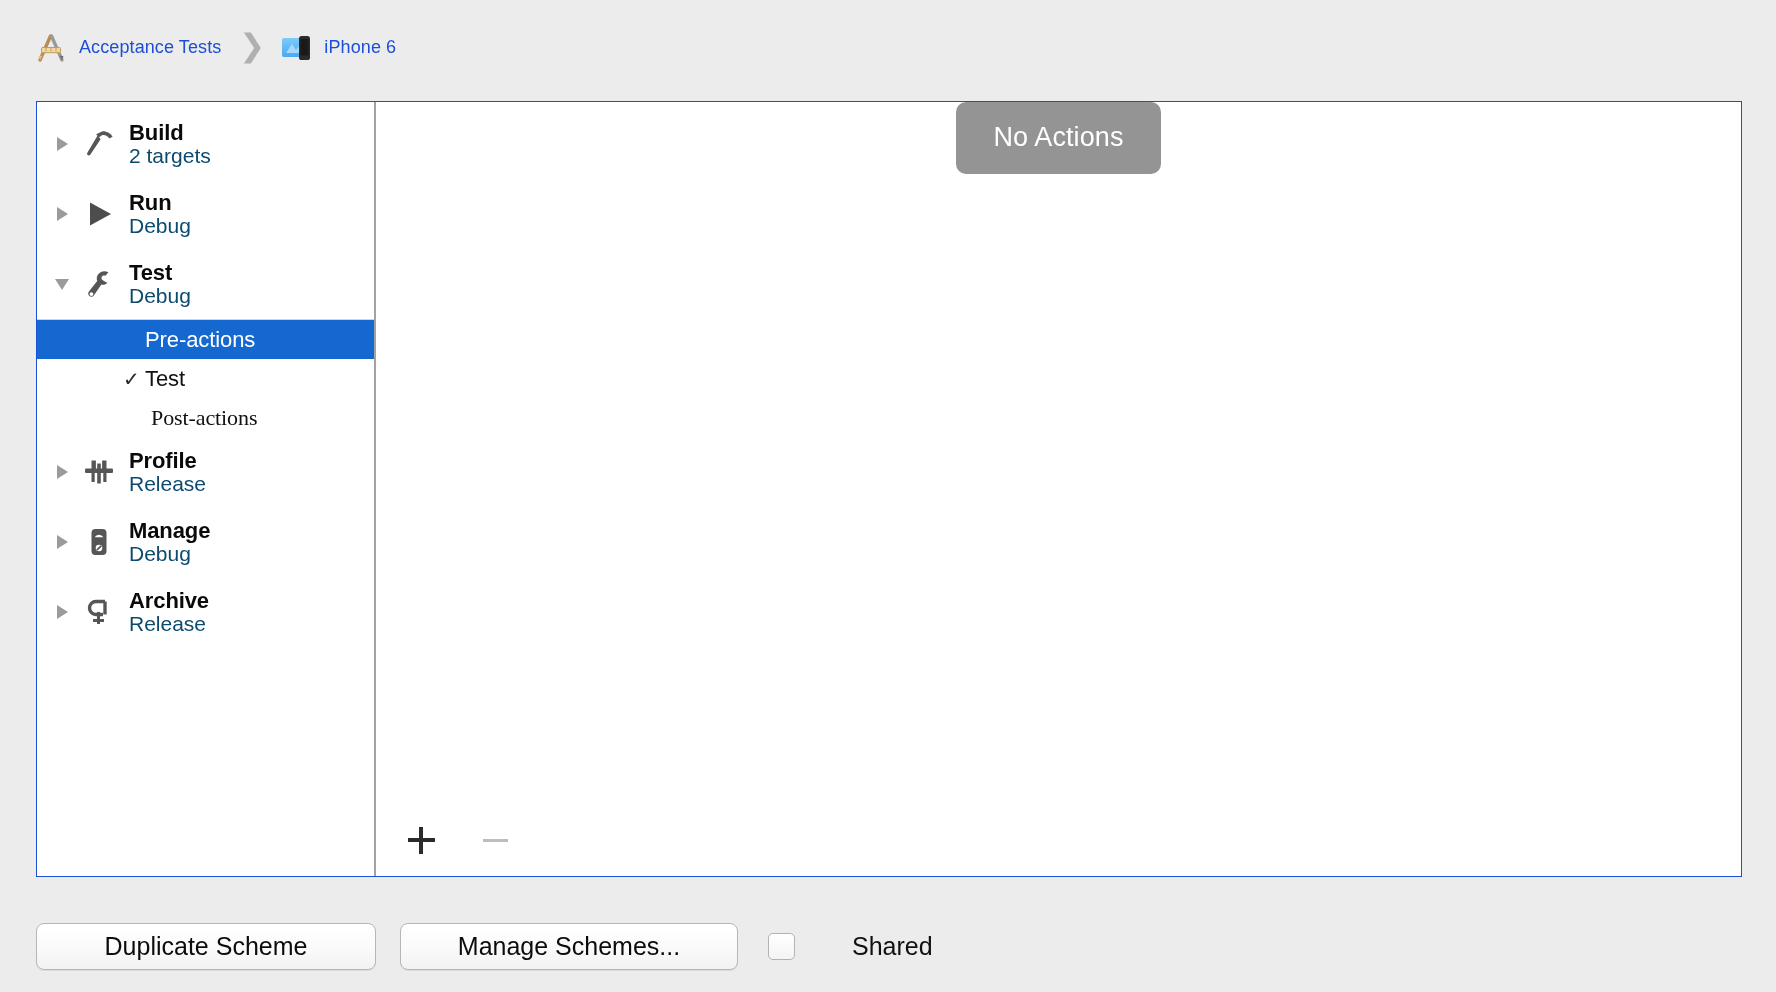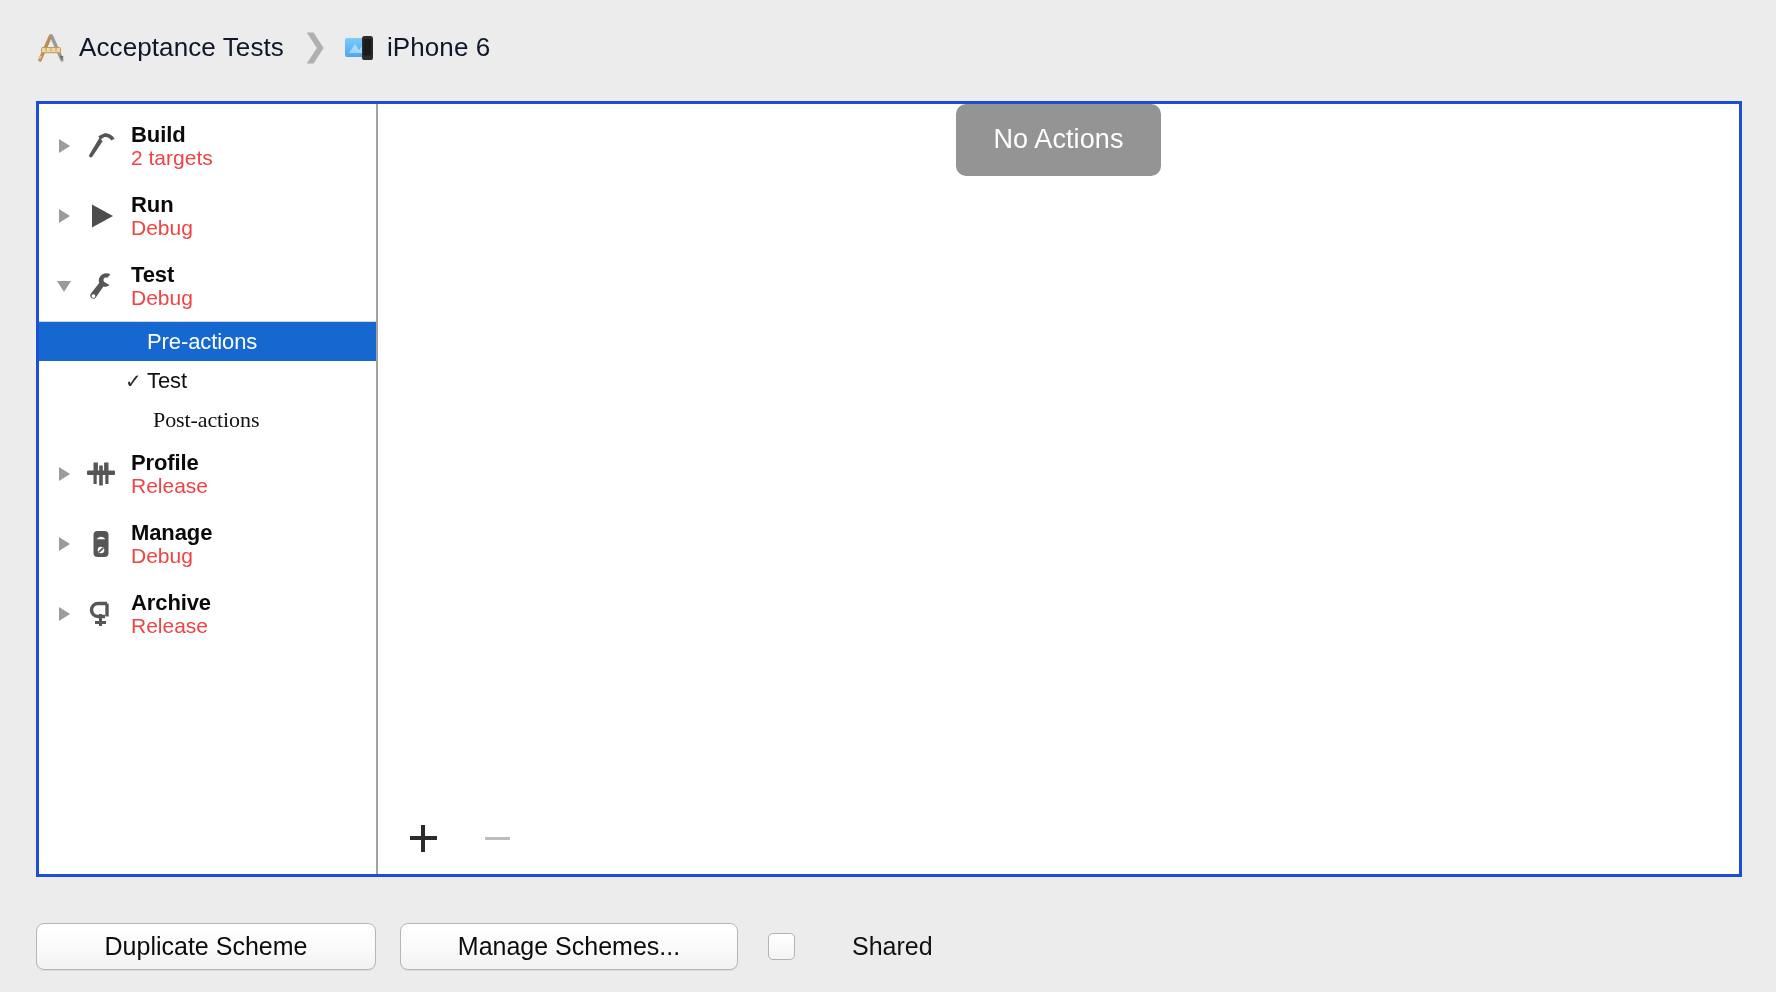--- a/index.html
+++ b/index.html
@@ -23,22 +23,22 @@
     display: flex;
     align-items: center;
     padding-left: 34px;
   }
   .crumb {
     display: flex;
     align-items: center;
     gap: 11px;
   }
   .crumb-label {
-    font-size: 26px;
-    color: #0f172a;
+    font-size: 18px;
+    color: #1d4ed8;
     letter-spacing: .1px;
     white-space: nowrap;
   }
   .crumb-sep {
     color: #b0b0b0;
     font-size: 31px;
     font-weight: 300;
     margin: 0 16px 0 18px;
     line-height: 1;
     transform: translateY(-2px);
@@ -47,21 +47,21 @@
   .icon-device { width: 32px; height: 30px; display: block; }
 
   
   .panel {
     position: absolute;
     left: 36px;
     top: 101px;
     width: 1706px;
     height: 776px;
     background: #fff;
-    border: 3px solid #1d4ed8;
+    border: 1px solid #1d4ed8;
     display: flex;
   }
 
   
   .sidebar {
     width: 339px;
     flex: 0 0 339px;
     background: #fff;
     border-right: 2px solid #a2a2a2;
     padding-top: 7px;
@@ -105,21 +105,21 @@
   .group-icon svg { display: block; }
   .group-text { margin-left: 8px; line-height: 1.08; }
   .group-title {
     font-size: 22px;
     font-weight: bold;
     color: #0a0a0a;
     letter-spacing: -.1px;
   }
   .group-sub {
     font-size: 21px;
-    color: #ef4444;
+    color: #0c4a6e;
     margin-top: 3px;
     text-align: center;
   }
 
   .sep-line {
     height: 1px;
     background: #d4d4d4;
     margin: 0;
   }
 

